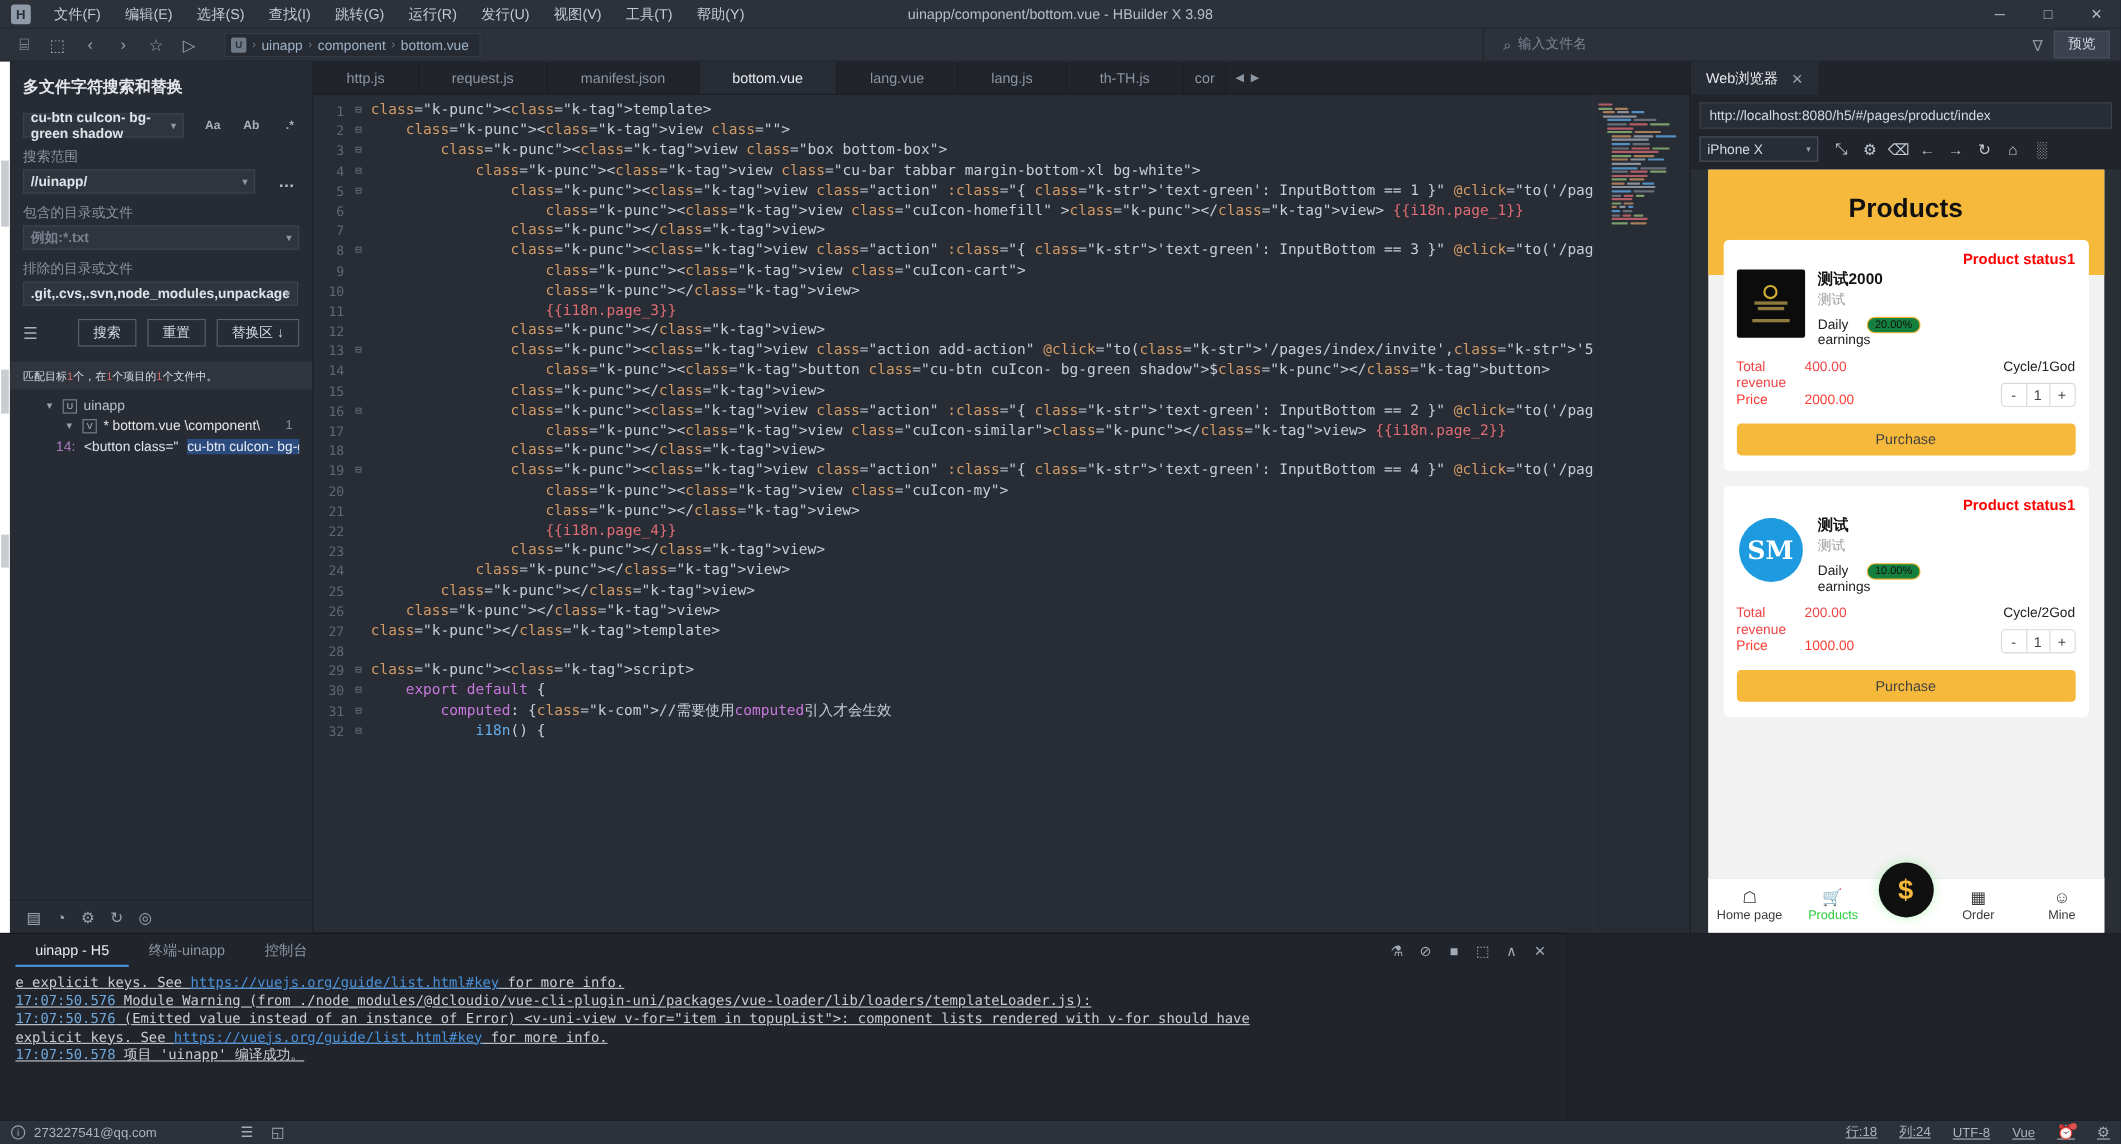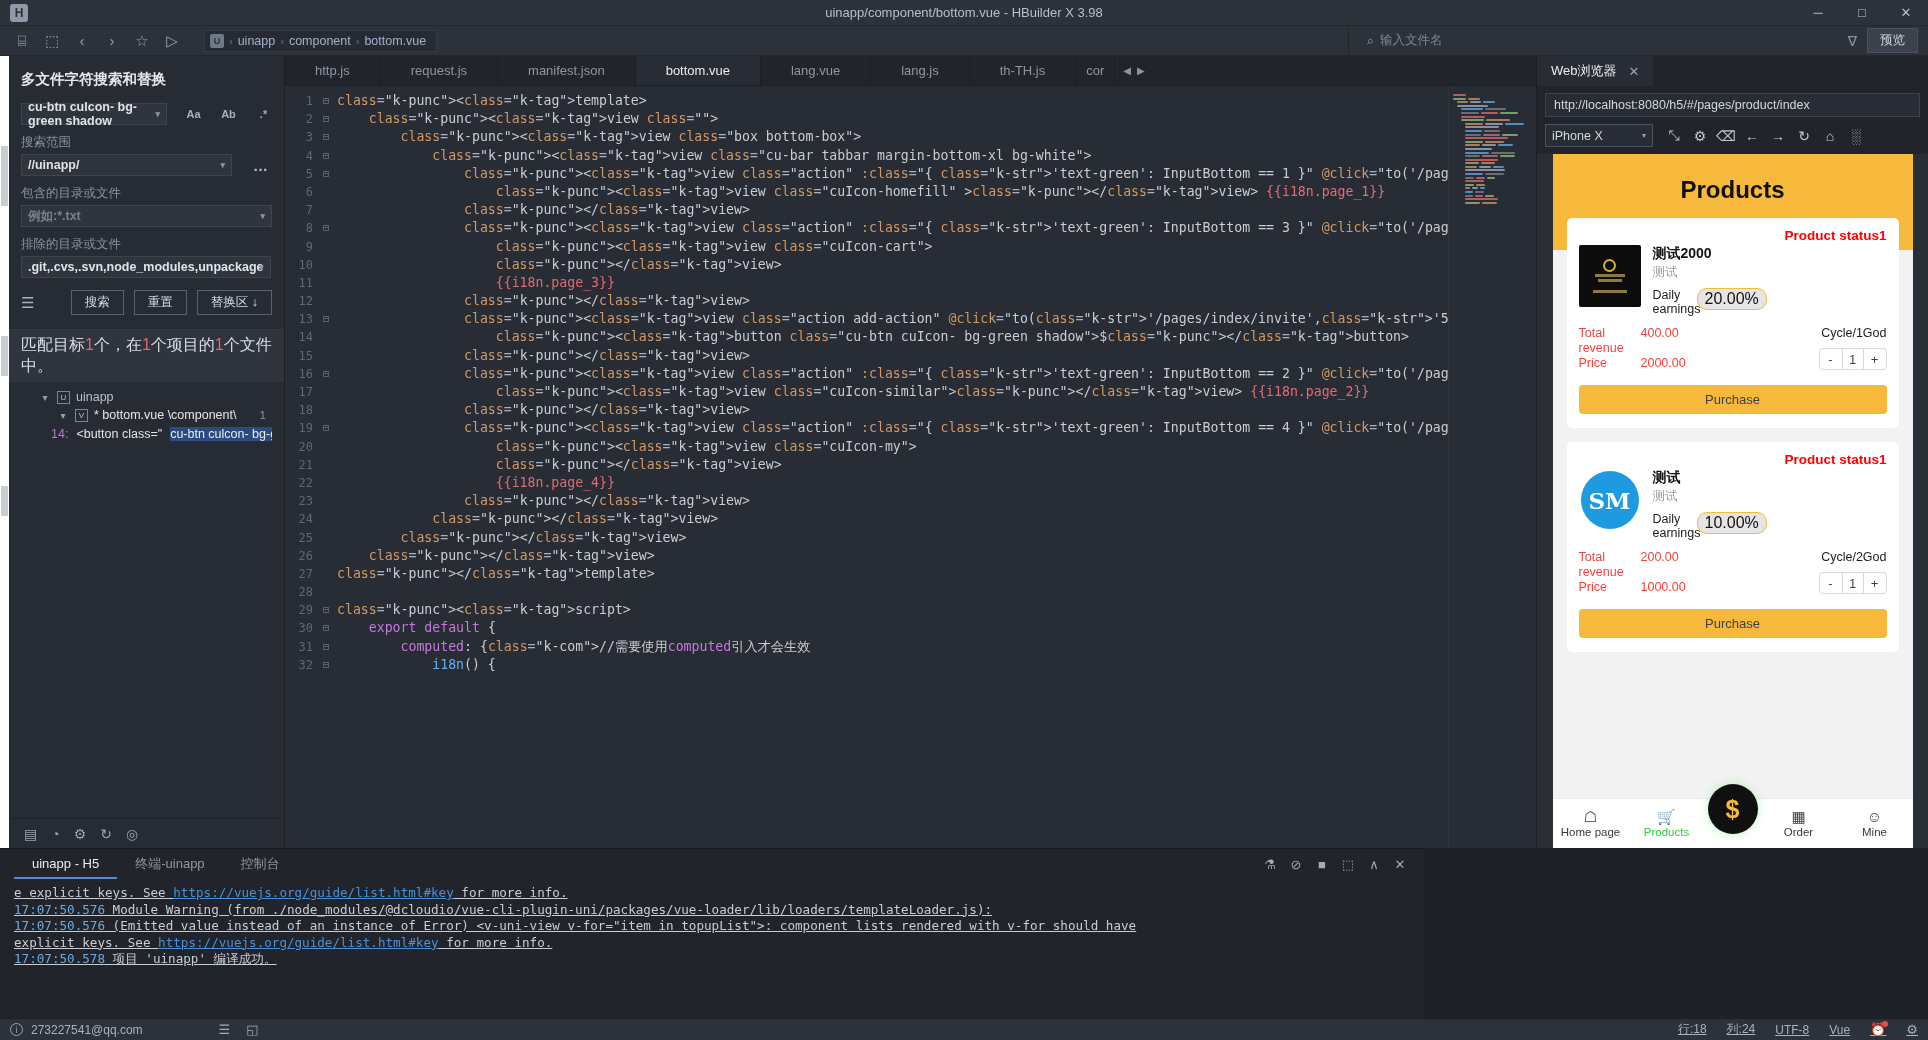--- a/index.html
+++ b/index.html
@@ -86,21 +86,21 @@
   .dots { color:#b8bfc9; font-size:15px; padding:0 3px; letter-spacing:1px; }
   .gear { color:#a8b0bc; font-size:13px; }
   .btnrow { display:flex; align-items:center; margin-top:12px; gap:10px; }
   .btnrow .leftico { color:#a9b1bd; font-size:15px; margin-right:auto; }
   .btn {
     border:1px solid #5a6170; background:transparent; color:#d6dbe3;
     font-size:12.5px; padding:3px 13px; min-width:48px; text-align:center;
   }
   .matchbar {
     margin:14px -12px 0 -12px; background:#2f343d; padding:5px 12px;
-    font-size:16px; color:#d9dee6; border-top:1px solid #343a44;
+    font-size:10px; color:#d9dee6; border-top:1px solid #343a44;
   }
   .matchbar b { color:#d96a6a; font-weight:normal; }
   .tree { padding:6px 0 0 0; font-size:12.5px; }
   .tnode { display:flex; align-items:center; gap:6px; padding:2px 0; }
   .tw { color:#98a0ac; font-size:10px; width:12px; text-align:center; }
   .tbox { width:13px;height:13px;border:1px solid #7b8492;color:#b9c0cb;font-size:8px;
     display:flex;align-items:center;justify-content:center; flex:none; }
   .t-uinapp { color:#b9c0cb; }
   .t-file { color:#e5e5e5; }
   .t-count { margin-left:auto; color:#8a929e; font-size:11.5px; padding-right:6px; }
@@ -184,22 +184,22 @@
     width:58px;height:58px;border-radius:50%;background:#1e9be0;color:#fff;
     display:flex;align-items:center;justify-content:center;font-size:23px;font-weight:bold;
     font-family:"DejaVu Serif", serif;
   }
   .card-info { flex:1; min-width:0; }
   .c-name { font-size:14px; font-weight:bold; color:#111; }
   .c-sub { font-size:12.5px; color:#9a9a9a; margin-top:1px; }
   .c-daily { display:flex; align-items:flex-start; gap:6px; margin-top:7px; }
   .c-daily-lbl { font-size:12.5px; color:#222; line-height:14px; width:38px; }
   .pct {
-    border:1px solid #f6b93b; border-radius:10px; padding:1px 7px; font-size:16px; color:#111;
-    background:#e5e5e5; white-space:nowrap;
+    border:1px solid #f6b93b; border-radius:10px; padding:1px 7px; font-size:10px; color:#111;
+    background:#15803d; white-space:nowrap;
   }
   .card-mid { display:flex; margin-top:10px; }
   .cm-left { flex:1; }
   .crow { display:flex; gap:14px; font-size:12.5px; color:#ef4444; line-height:15px; }
   .crow .lbl { width:48px; }
   .crow.price { color:#ff3b30; }
   .cm-right { width:118px; text-align:right; }
   .cycle { font-size:12.5px; color:#222; }
   .stepper {
     display:inline-flex; border:1px solid #d8d8d8; border-radius:4px; overflow:hidden;
@@ -254,20 +254,32 @@
   .bell .dot { position:absolute; top:-1px; right:-2px; width:6px;height:6px;border-radius:50%;background:#e04f4f; }
   .bottom-row { display:flex; flex:none; }
 </style>
 </head>
 <body>
 
 <div class="app">
 
   <div class="titlebar">
     <div class="logo-h">H</div>
+    <div class="menubar">
+      <div class="menu-item">文件(F)</div>
+      <div class="menu-item">编辑(E)</div>
+      <div class="menu-item">选择(S)</div>
+      <div class="menu-item">查找(I)</div>
+      <div class="menu-item">跳转(G)</div>
+      <div class="menu-item">运行(R)</div>
+      <div class="menu-item">发行(U)</div>
+      <div class="menu-item">视图(V)</div>
+      <div class="menu-item">工具(T)</div>
+      <div class="menu-item">帮助(Y)</div>
+    </div>
     <div class="win-title">uinapp/component/bottom.vue - HBuilder X 3.98</div>
     <div class="win-btns">
       <div class="win-btn">─</div>
       <div class="win-btn">□</div>
       <div class="win-btn close">✕</div>
     </div>
   </div>
 
   <div class="toolbar">
     <div class="tb-ico">⌸</div>

